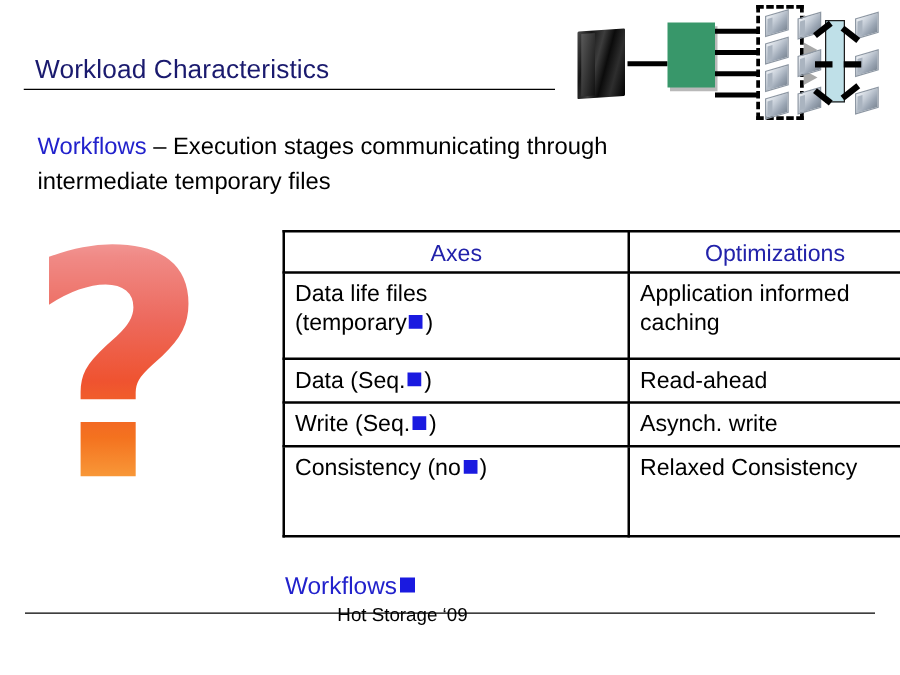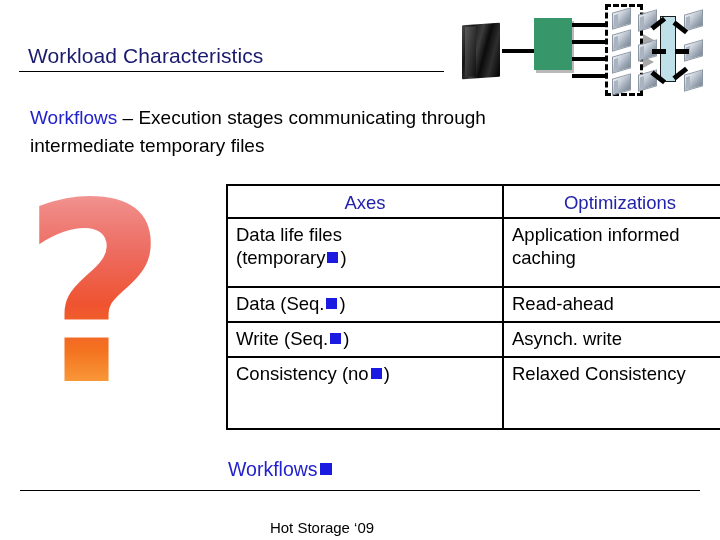--- a/index.html
+++ b/index.html
@@ -241,21 +241,21 @@
     position: absolute;
     left: 20px;
     top: 490px;
     width: 680px;
     height: 0;
     border-top: 1.2px solid #000000;
   }
   .footer {
     position: absolute;
     left: 0;
-    top: 519px;
+    top: 484px;
     width: 644px;
     text-align: center;
     font-size: 15px;
     color: #000000;
   }
 </style>
 </head>
 <body>
 
 <div class="slide-title">Workload Characteristics</div>

